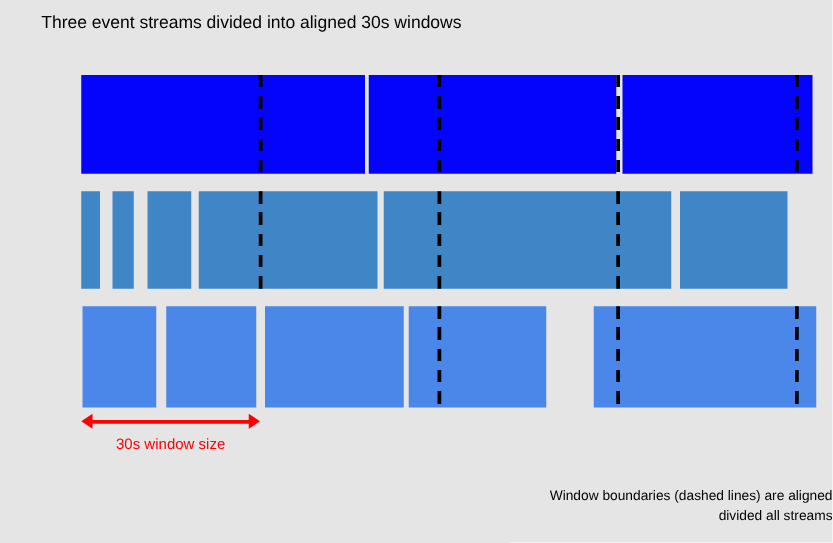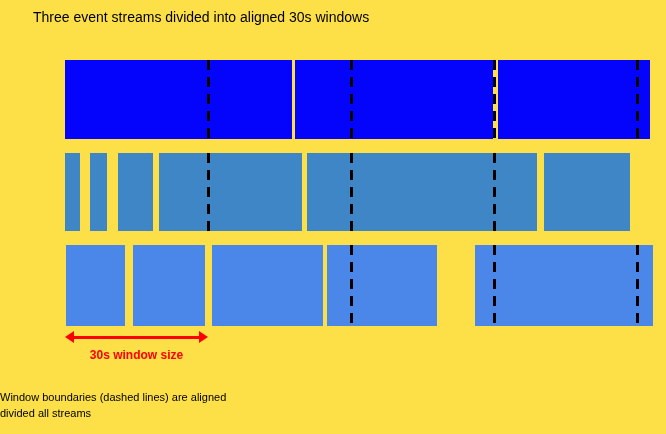--- a/index.html
+++ b/index.html
@@ -1,39 +1,39 @@
 <!DOCTYPE html>
 <html><head>
 <meta charset="utf-8">
 <style>
   html,body{margin:0;padding:0;background:#ffffff;}
   .stage{
-    position:relative;width:666px;height:434px;background:#fde047;
+    position:relative;width:666px;height:434px;background:#e5e5e5;
     font-family:"Liberation Sans",sans-serif;color:#000;overflow:hidden;
   }
   .figure-title{
     position:absolute;left:33px;top:9px;font-size:14px;color:#000;white-space:nowrap;
   }
   #chart{position:absolute;left:0;top:0;width:666px;height:434px;}
   .band{position:absolute;left:0;width:666px;}
   .bar{position:absolute;top:0;height:100%;}
   .dash{
     position:absolute;top:0;height:100%;width:3px;
     background:repeating-linear-gradient(to bottom,#000 0 10px,transparent 10px 17px);
   }
   .arrow-line{position:absolute;top:336px;height:3px;background:#ff0000;}
   .arrow-head{position:absolute;top:331px;width:0;height:0;border-top:6px solid transparent;border-bottom:6px solid transparent;}
   .arrow-head.left{border-right:9px solid #ff0000;}
   .arrow-head.right{border-left:9px solid #ff0000;}
   .arrow-label{
     position:absolute;left:65px;width:143px;top:348px;text-align:center;
-    color:#ff0000;font-size:12px;font-weight:bold;white-space:nowrap;
+    color:#ff0000;font-size:12px;font-weight:normal;white-space:nowrap;
   }
   .figure-caption{
-    position:absolute;left:0;top:389px;width:666px;text-align:left;
+    position:absolute;left:0;top:389px;width:666px;text-align:right;
     font-size:11px;line-height:16px;color:#000;
   }
 </style>
 </head>
 <body>
 
 <div class="stage">
 
   <div class="figure-title">Three event streams divided into aligned 30s windows</div>
 

